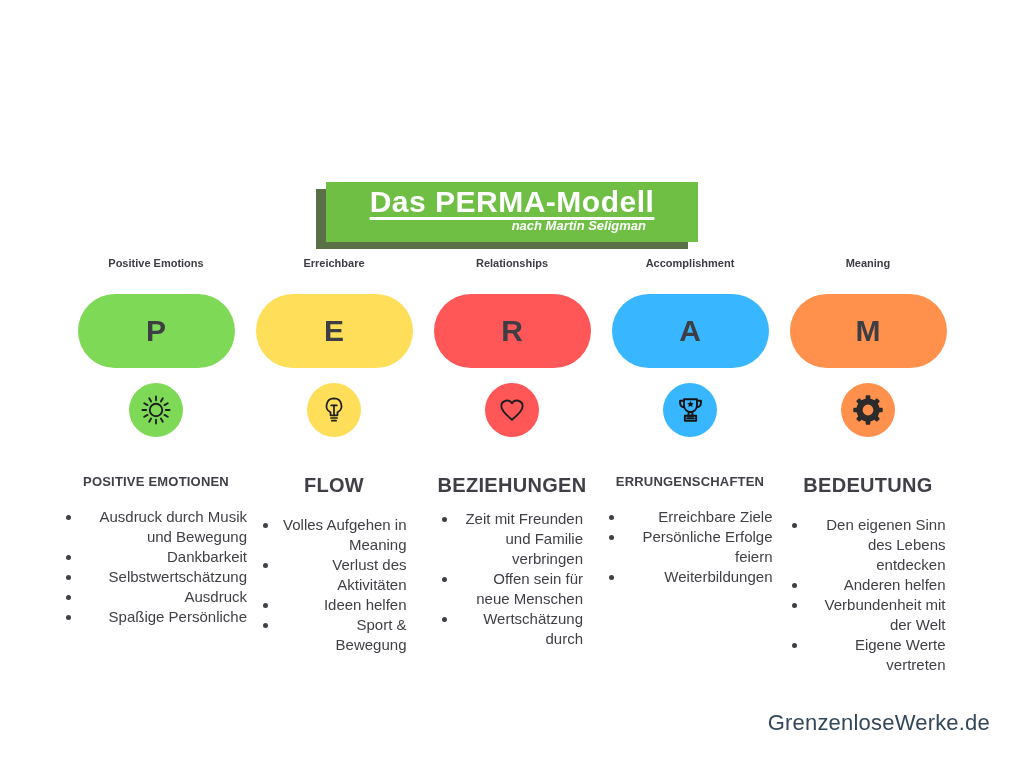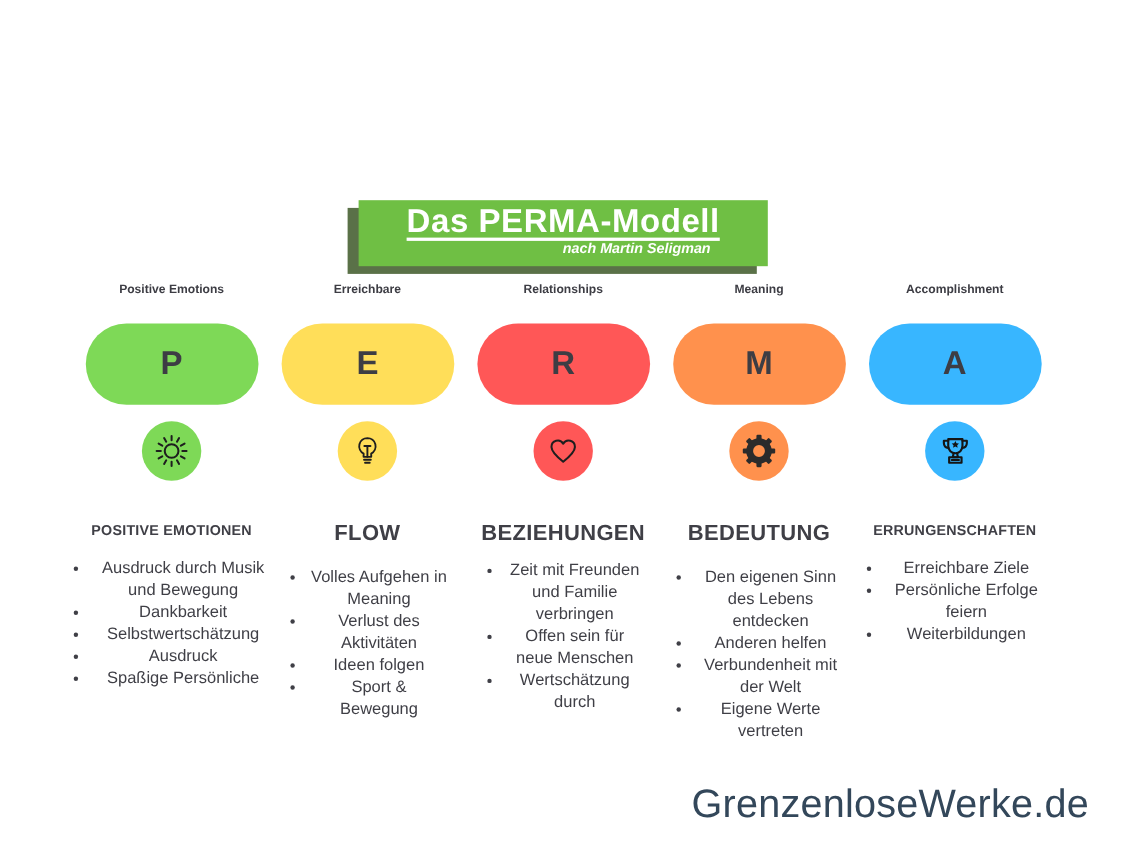--- a/index.html
+++ b/index.html
@@ -64,33 +64,33 @@
     margin-top:37px;
     font-size:20px; font-weight:700; color:#3f3f46;
     letter-spacing:0.3px; white-space:nowrap;
   }
   .perma-col.narrow-title .section-title { font-size:13px; letter-spacing:0.2px; }
   .bullets {
     margin-top:18px;
     list-style:disc outside;
     font-size:15px; line-height:20px; color:#3f3f46;
     padding-left:17px;
-    text-align:center;
+    text-align:right;
   }
   .bullets li { padding-left:4px; }
   .col-1 .bullets { width:182px; }
   .col-2 .bullets { width:145px; }
   .col-3 .bullets { width:142px;margin-top:12px; }
   .col-4 .bullets { width:155px; }
   .col-5 .bullets { width:165px; }
 
   
   .footer-site {
     position:absolute; top:710px; right:34px;
-    font-size:36px; font-weight:400;
+    font-size:22px; font-weight:400;
     letter-spacing:0.2px;
   }
 </style>
 </head>
 <body>
 
 <div class="banner" style="background: rgb(111, 191, 68); box-shadow: rgb(90, 113, 72) -10px 7px 0px 0px; margin-top: 12px;">
   <div class="banner-title">Das PERMA-Modell</div>
   <div class="banner-subtitle">nach Martin Seligman</div>
 </div>
@@ -142,40 +142,64 @@
         <line x1="9.9" y1="8.6" x2="14.1" y2="8.6"></line>
         <line x1="12" y1="8.6" x2="12" y2="16"></line>
         <line x1="9.7" y1="18" x2="14.3" y2="18"></line>
         <line x1="10.4" y1="20" x2="13.6" y2="20"></line>
       </svg>
     </div>
     <div class="section-title">FLOW</div>
     <ul class="bullets">
         <li>Volles Aufgehen in Meaning</li>
         <li>Verlust des Aktivitäten</li>
-        <li>Ideen folgen</li>
+        <li>Ideen helfen</li>
         <li>Sport &amp; Bewegung</li>
       </ul>
   </div>
 
   <div class="perma-col col-3">
     <div class="col-header">Relationships</div>
     <div class="pill" style="background: rgb(255, 87, 87);">
       <span class="pill-letter">R</span>
     </div>
     <div class="icon-circle" style="background: rgb(255, 87, 87);">
       <svg width="32" height="32" viewBox="0 0 24 24" fill="none" stroke="#1e1e1e" stroke-width="1.4" stroke-linecap="round" stroke-linejoin="round">
         <path d="M12 19.3C7.2 15.4 4 12.3 4 9.2a4.3 4.3 0 0 1 8-2.2 4.3 4.3 0 0 1 8 2.2c0 3.1-3.2 6.2-8 10.1z"></path>
       </svg>
     </div>
     <div class="section-title">BEZIEHUNGEN</div>
     <ul class="bullets">
         <li>Zeit mit Freunden und Familie verbringen</li>
         <li>Offen sein für neue Menschen</li>
         <li>Wertschätzung durch</li>
+      </ul>
+  </div>
+
+  <div class="perma-col col-5 narrow-title">
+    <div class="col-header">Accomplishment</div>
+    <div class="pill" style="background: rgb(56, 182, 255);">
+      <span class="pill-letter">A</span>
+    </div>
+    <div class="icon-circle" style="background: rgb(56, 182, 255);">
+      <svg width="33" height="33" viewBox="0 0 24 24" fill="none" stroke="#151515" stroke-width="1.4" stroke-linecap="round" stroke-linejoin="round">
+        <path d="M7.3 3.8h9.4v4.6a4.7 4.7 0 0 1-9.4 0z"></path>
+        <path d="M7.3 4.9H4.4v1.4a3.4 3.4 0 0 0 3 3.3"></path>
+        <path d="M16.7 4.9h2.9v1.4a3.4 3.4 0 0 1-3 3.3"></path>
+        <path d="M10.9 13l-.6 2.8h3.4l-.6-2.8"></path>
+        <rect x="7.9" y="15.8" width="8.2" height="3.6"></rect>
+        <line x1="9.6" y1="17.6" x2="14.4" y2="17.6"></line>
+        <path d="M12 5l.75 1.5 1.65.22-1.2 1.15.3 1.63L12 8.72l-1.5.78.3-1.63-1.2-1.15 1.65-.22z" fill="#151515" stroke="none"></path>
+      </svg>
+    </div>
+    <div class="section-title">ERRUNGENSCHAFTEN</div>
+    <ul class="bullets">
+        <li>Erreichbare Ziele</li>
+        <li>Persönliche Erfolge feiern</li>
+        <li>Weiterbildungen</li>
       </ul>
   </div>
 
   <div class="perma-col col-4">
     <div class="col-header">Meaning</div>
     <div class="icon-wrap pill" style="order: 0; background: rgb(255, 145, 77);">
       <span class="pill-letter">M</span>
     </div>
     <div class="icon-circle" style="background: rgb(255, 145, 77);">
       <svg width="34" height="34" viewBox="0 0 24 24">
@@ -194,39 +218,15 @@
     </div>
     <div class="section-title">BEDEUTUNG</div>
     <ul class="bullets">
         <li>Den eigenen Sinn des Lebens entdecken</li>
         <li>Anderen helfen</li>
         <li>Verbundenheit mit der Welt</li>
         <li>Eigene Werte vertreten</li>
       </ul>
   </div>
 
-  <div class="perma-col col-5 narrow-title">
-    <div class="col-header">Accomplishment</div>
-    <div class="pill" style="background: rgb(56, 182, 255);">
-      <span class="pill-letter">A</span>
-    </div>
-    <div class="icon-circle" style="background: rgb(56, 182, 255);">
-      <svg width="33" height="33" viewBox="0 0 24 24" fill="none" stroke="#151515" stroke-width="1.4" stroke-linecap="round" stroke-linejoin="round">
-        <path d="M7.3 3.8h9.4v4.6a4.7 4.7 0 0 1-9.4 0z"></path>
-        <path d="M7.3 4.9H4.4v1.4a3.4 3.4 0 0 0 3 3.3"></path>
-        <path d="M16.7 4.9h2.9v1.4a3.4 3.4 0 0 1-3 3.3"></path>
-        <path d="M10.9 13l-.6 2.8h3.4l-.6-2.8"></path>
-        <rect x="7.9" y="15.8" width="8.2" height="3.6"></rect>
-        <line x1="9.6" y1="17.6" x2="14.4" y2="17.6"></line>
-        <path d="M12 5l.75 1.5 1.65.22-1.2 1.15.3 1.63L12 8.72l-1.5.78.3-1.63-1.2-1.15 1.65-.22z" fill="#151515" stroke="none"></path>
-      </svg>
-    </div>
-    <div class="section-title">ERRUNGENSCHAFTEN</div>
-    <ul class="bullets">
-        <li>Erreichbare Ziele</li>
-        <li>Persönliche Erfolge feiern</li>
-        <li>Weiterbildungen</li>
-      </ul>
-  </div>
-
 </div>
 
 <div class="footer-site" style="color: rgb(51, 71, 90);">GrenzenloseWerke.de</div>
 
 </body></html>

